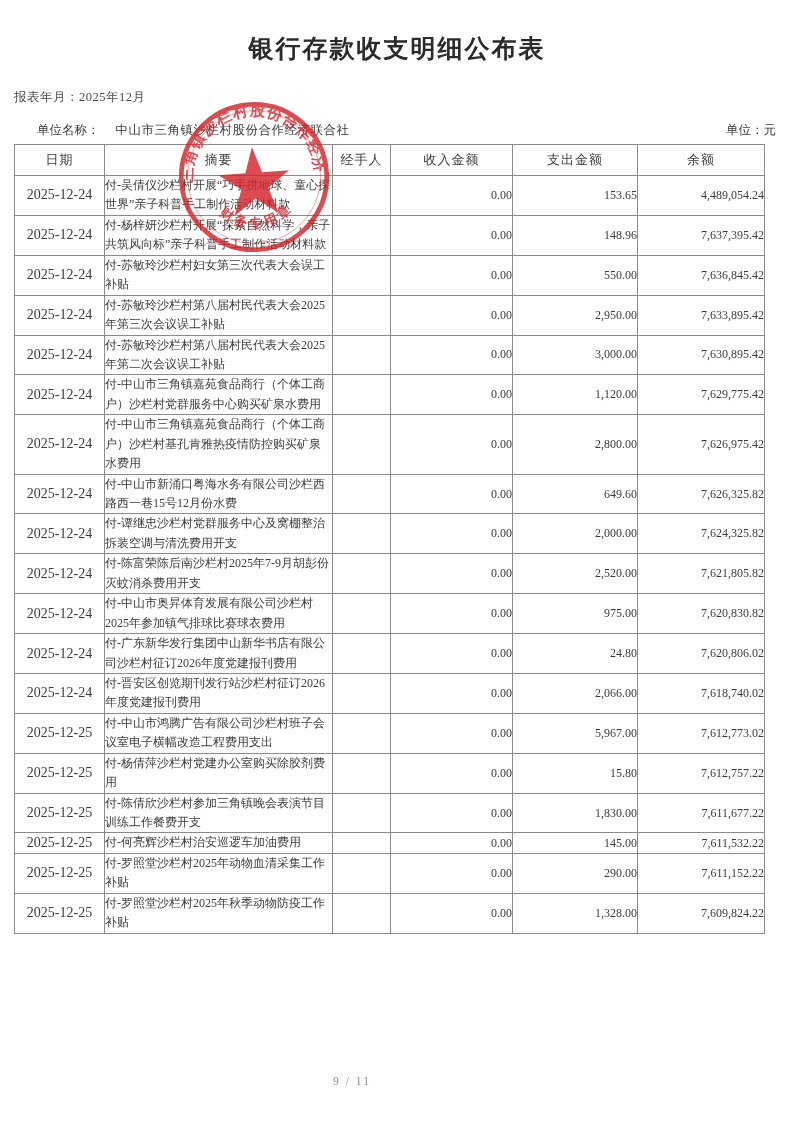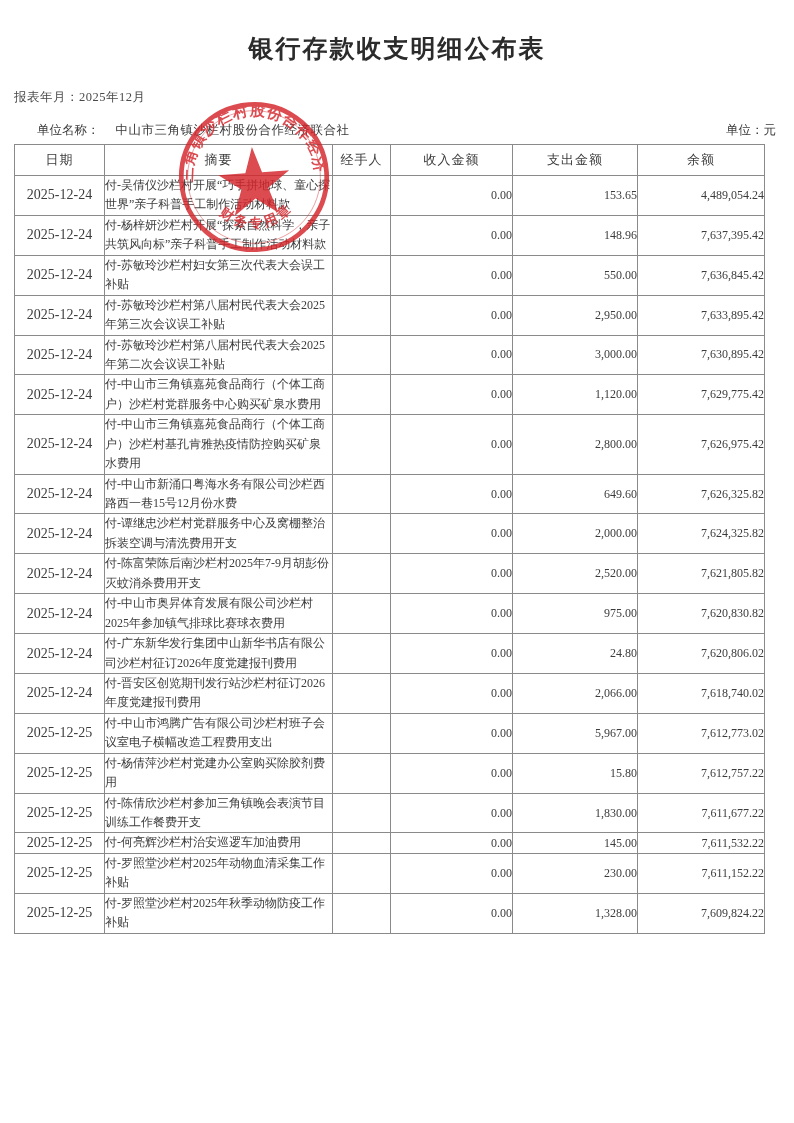--- a/index.html
+++ b/index.html
@@ -315,21 +315,21 @@
           <td class="c-handler"></td>
           <td class="c-num">0.00</td>
           <td class="c-num">145.00</td>
           <td class="c-num">7,611,532.22</td>
         </tr>
         <tr>
           <td class="c-date">2025-12-25</td>
           <td class="c-summary">付-罗照堂沙栏村2025年动物血清采集工作补贴</td>
           <td class="c-handler"></td>
           <td class="c-num">0.00</td>
-          <td class="c-num">230.00</td>
+          <td class="c-num">290.00</td>
           <td class="c-num">7,611,152.22</td>
         </tr>
         <tr>
           <td class="c-date">2025-12-25</td>
           <td class="c-summary">付-罗照堂沙栏村2025年秋季动物防疫工作补贴</td>
           <td class="c-handler"></td>
           <td class="c-num">0.00</td>
           <td class="c-num">1,328.00</td>
           <td class="c-num">7,609,824.22</td>
         </tr>
@@ -347,14 +347,15 @@
       <text font-family="'Liberation Serif', serif" font-size="19" font-weight="bold" fill="#d4242a" letter-spacing="1.6">
         <textPath href="#arcTop" startOffset="50%" text-anchor="middle">中山市三角镇沙栏村股份合作经济联合社</textPath>
       </text>
       <text font-family="'Liberation Serif', serif" font-size="17" font-weight="bold" fill="#d4242a" letter-spacing="4">
         <textPath href="#arcBottom" startOffset="50%" text-anchor="middle">财务专用章</textPath>
       </text>
       <polygon fill="#d4242a" points="100,62 110.6,94.6 144.9,94.6 117.1,114.8 127.8,147.4 100,127.2 72.2,147.4 82.9,114.8 55.1,94.6 89.4,94.6"></polygon>
     </svg>
   </div>
 
+  <div class="page-footer">9 / 11</div>
 
 </div>
 
 </body></html>

